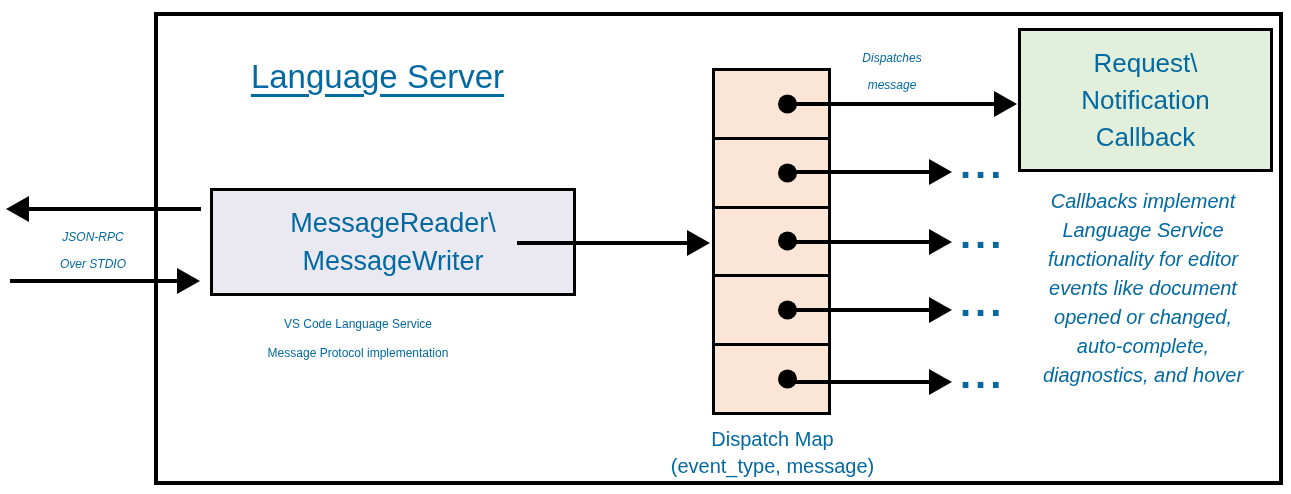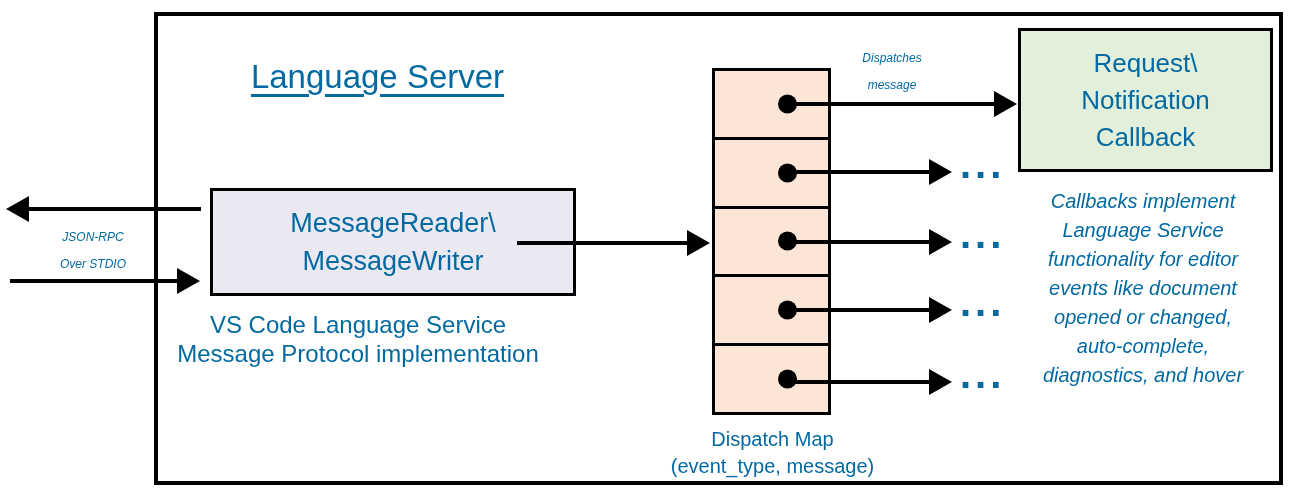--- a/index.html
+++ b/index.html
@@ -37,21 +37,21 @@
   
   .flow-label { font-style: italic; font-size: 12px; line-height: 27px; }
 
   
   .msg-box {
     left: 200px; top: 188px; width: 366px; height: 108px;
     background: #EAE9F2; border: 3px solid #000; box-sizing: border-box;
     display: flex; align-items: center; justify-content: center;
     font-size: 27px; line-height: 38px; margin-left: 10px;
   }
-  .msg-caption { left: 168px; top: 310px; width: 380px; font-size: 24px; line-height: 29px; }
+  .msg-caption { left: 168px; top: 310px; width: 380px; font-size: 12px; line-height: 29px; }
 
   
   .dispatch-map {
     left: 712px; top: 68px; width: 119px; height: 347px;
     background: #FBE5D6; border: 3px solid #000; box-sizing: border-box;
     display: flex; flex-direction: column;
   }
   .dm-cell { flex: 1 1 0; position: relative; border-bottom: 3px solid #000; }
   .dm-cell:last-child { border-bottom: none; }
   .dm-dot {

